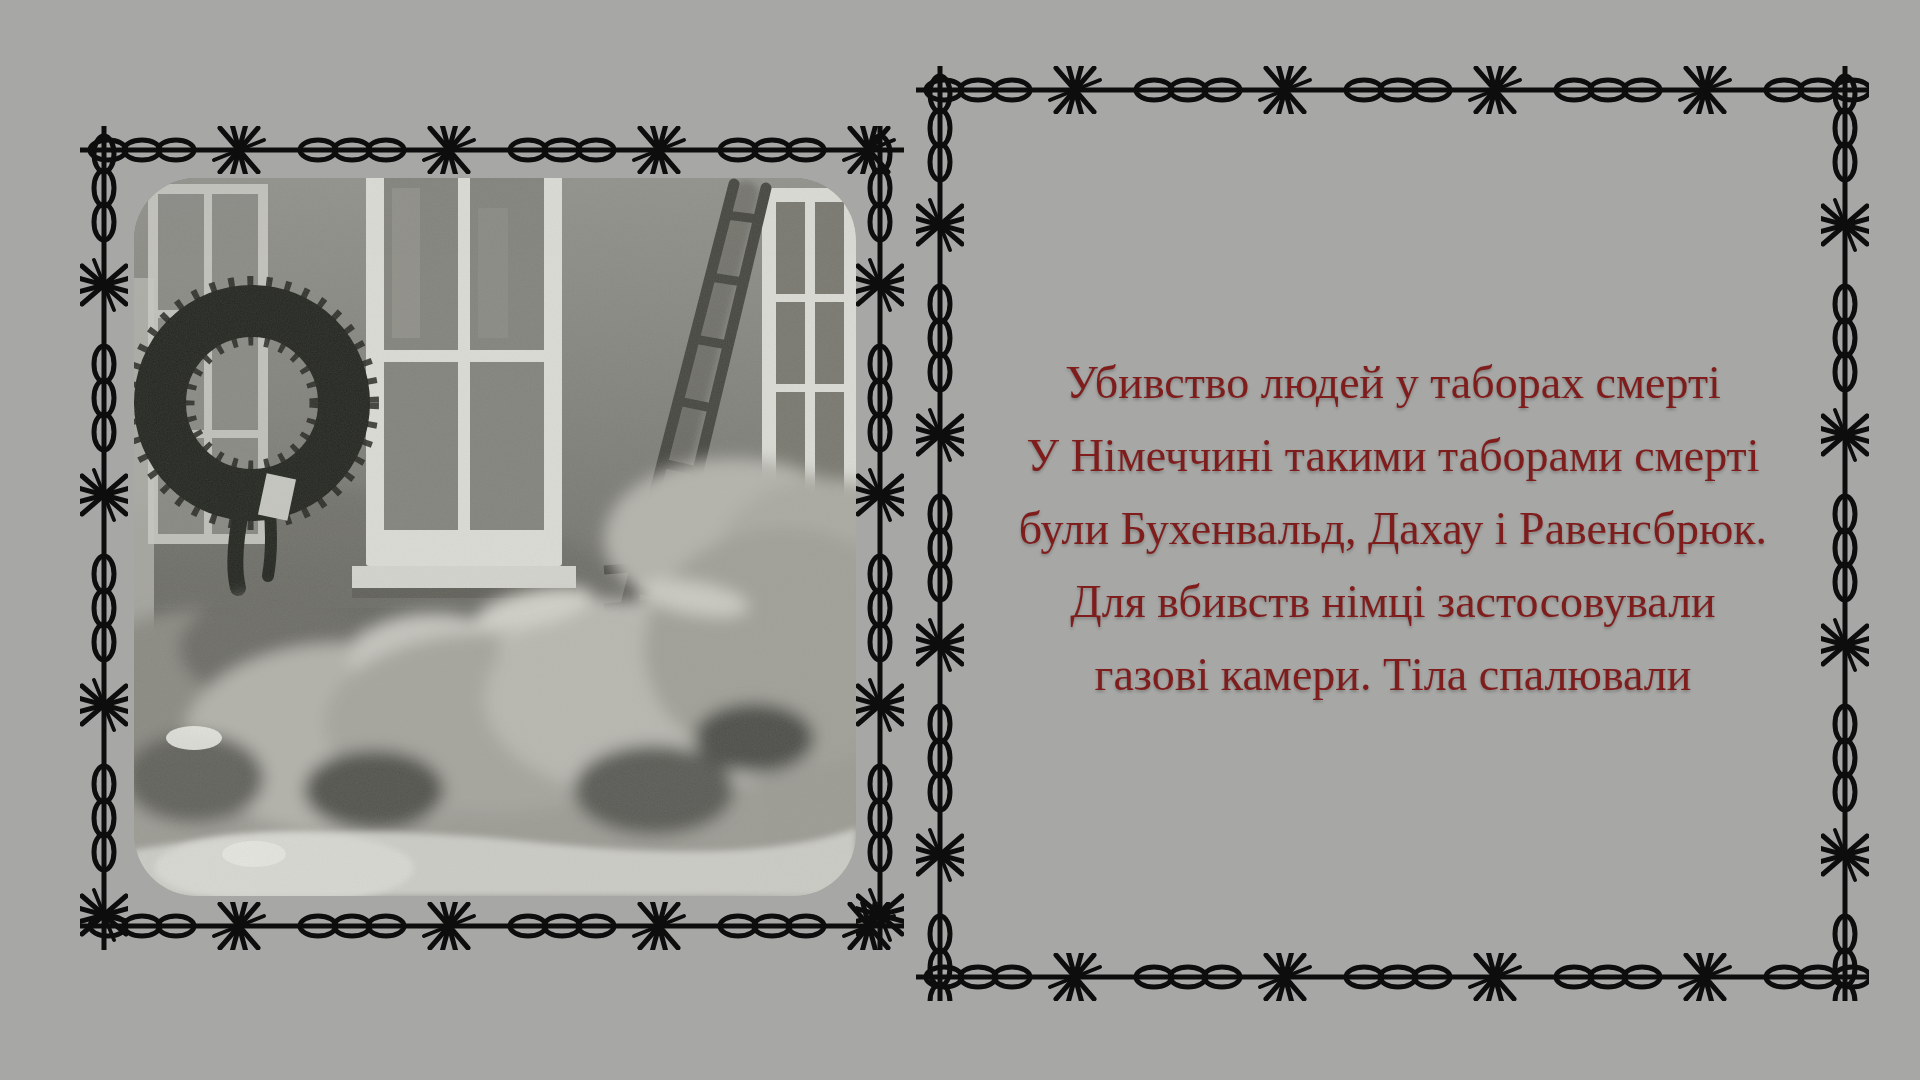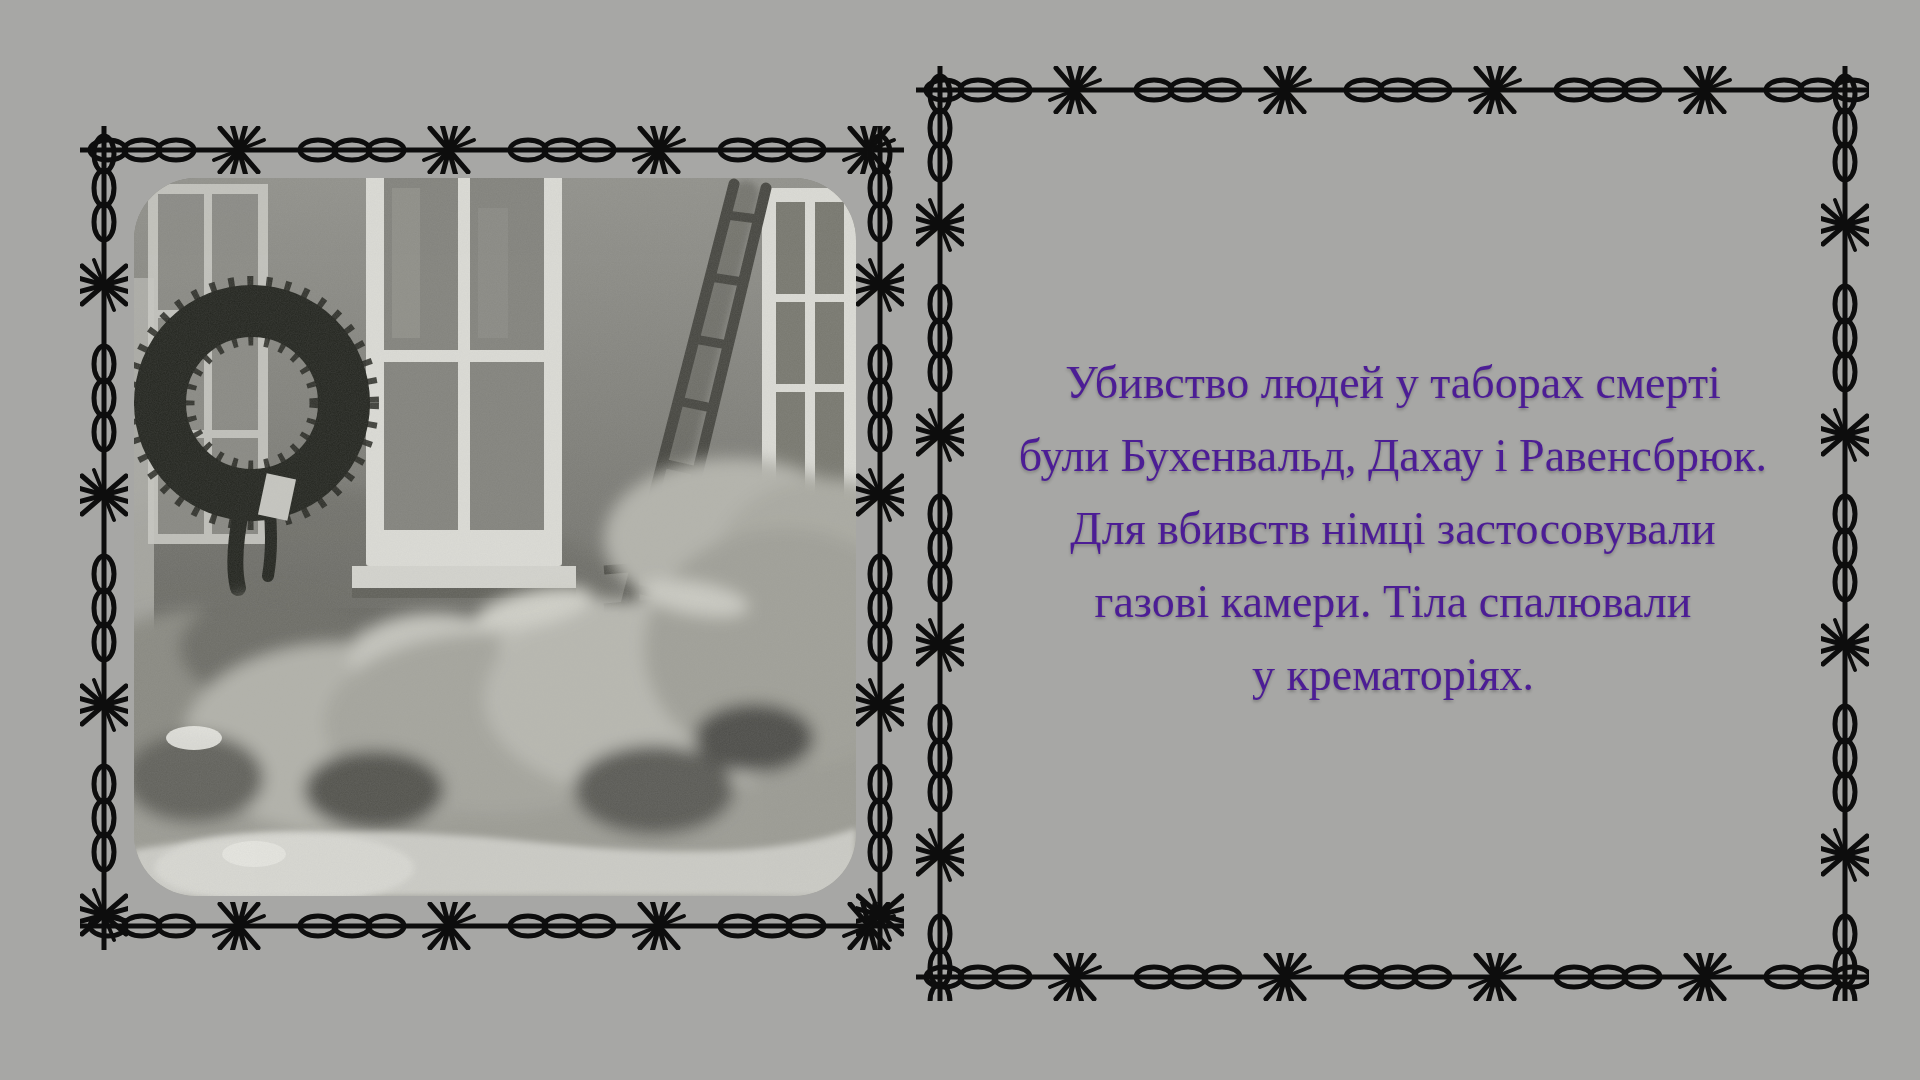--- a/index.html
+++ b/index.html
@@ -25,21 +25,21 @@
     border-radius:62px;overflow:hidden;background:#85857f;
   }
   .photo svg{display:block;width:100%;height:100%;}
 
   .caption{
     position:absolute;left:958px;top:90px;width:870px;height:876px;
     display:flex;flex-direction:column;justify-content:center;
   }
   .caption .line{
     flex:0 0 73px;line-height:73px;
-    font-size:46px;color:#4c1d95;text-align:center;white-space:nowrap;
+    font-size:46px;color:#7f1d1d;text-align:center;white-space:nowrap;
     text-shadow:0 2px 3px rgba(40,40,40,.30);
   }
 </style>
 </head>
 <body>
 
 <div class="stage">
 
   <svg width="0" height="0" style="position:absolute" aria-hidden="true">
     <defs>
@@ -203,19 +203,19 @@
       <ellipse cx="150" cy="690" rx="130" ry="36" fill="#dcdcd6" opacity=".8" filter="url(#soft2)"></ellipse>
       <ellipse cx="60" cy="560" rx="28" ry="12" fill="#e8e8e2" opacity=".9"></ellipse>
       <ellipse cx="120" cy="676" rx="32" ry="13" fill="#e8e8e2" opacity=".85"></ellipse>
 
       <rect x="0" y="0" width="722" height="718" filter="url(#grainF)" opacity=".55"></rect>
     </svg>
   </div>
 
   <div class="caption">
     <div class="line">Убивство людей у таборах смерті</div>
+    <div class="line">У Німеччині такими таборами смерті</div>
     <div class="line">були Бухенвальд, Дахау і Равенсбрюк.</div>
     <div class="line">Для вбивств німці застосовували</div>
     <div class="line">газові камери. Тіла спалювали</div>
-    <div class="line">у крематоріях.</div>
   </div>
 
 </div>
 
 </body></html>

